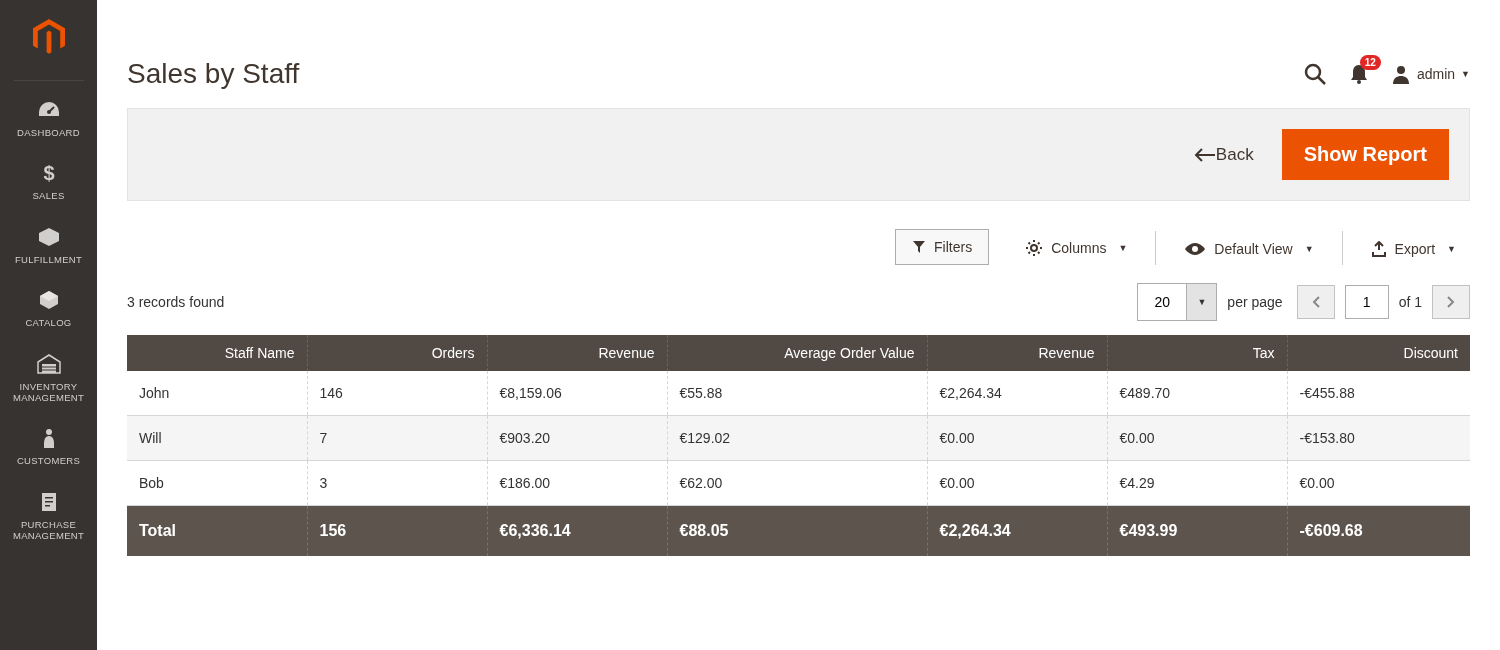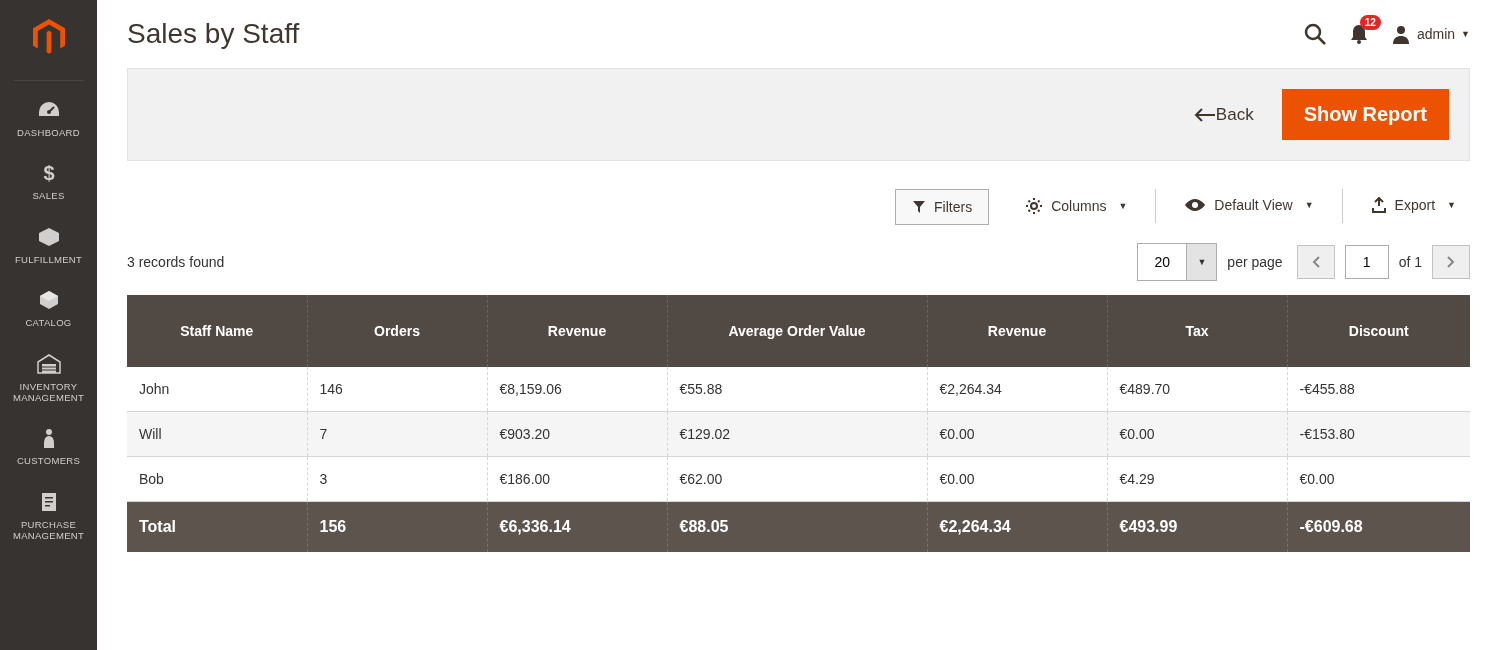--- a/index.html
+++ b/index.html
@@ -10,56 +10,56 @@
 .sidebar { width: 97px; background: #373330; display: flex; flex-direction: column; align-items: center; padding-top: 12px; flex-shrink: 0; }
 .logo { width: 50px; height: 50px; display: flex; align-items: center; justify-content: center; margin-bottom: 10px; }
 .logo svg { width: 40px; height: 40px; }
 .sidebar-sep { width: 70px; height: 1px; background: #4a4541; margin: 8px 0 4px; }
 .nav-item { width: 105px; display: flex; flex-direction: column; align-items: center; justify-content: center; padding: 12px 4px 10px; cursor: pointer; text-align: center; }
 .nav-item .icon { height: 26px; display: flex; align-items: center; justify-content: center; color: #d1cfcd; margin-bottom: 4px; }
 .nav-item .label { font-size: 9.5px; letter-spacing: 0.3px; color: #d1cfcd; line-height: 1.2; text-transform: uppercase; }
 
 
 .main { flex: 1; padding: 0 30px 20px 30px; overflow: hidden; }
-.header { display: flex; align-items: center; justify-content: space-between; padding-top: 18px; padding-bottom: 18px; border-bottom: 1px solid #e3e3e3; }
+.header { display: flex; align-items: center; justify-content: space-between; padding-top: 18px; padding-bottom: 18px; border-bottom: 1px solid #e3e3e3; margin-top: 40px; }
 .page-title { font-size: 28px; font-weight: 300; color: #41362f; }
 .header-right { display: flex; align-items: center; gap: 22px; }
 .icon-btn { position: relative; cursor: pointer; color: #41362f; display: flex; align-items: center; }
 .badge { position: absolute; top: -8px; right: -12px; background: #e22626; color: #fff; font-size: 10px; font-weight: 600; border-radius: 10px; padding: 1px 5px; line-height: 1.3; }
 .user { display: flex; align-items: center; gap: 6px; cursor: pointer; color: #41362f; font-size: 14px; }
 .user .tri { font-size: 9px; }
 
 
 .action-bar { background: #f1f1f1; border: 1px solid #e3e3e3; border-top: none; padding: 20px 20px; display: flex; justify-content: flex-end; align-items: center; gap: 28px; margin-bottom: 28px; }
 .back-btn { display: flex; align-items: center; gap: 0; font-size: 17px; color: #41362f; cursor: pointer; }
 .show-report { background: #eb5202; color: #fff; border: none; font-size: 20px; padding: 14px 22px; cursor: pointer; font-weight: 600; }
 
 
-.toolbar { display: flex; justify-content: flex-end; align-items: flex-start; gap: 4px; margin-bottom: 18px; }
+.toolbar { display: flex; justify-content: flex-end; align-items: flex-end; gap: 4px; margin-bottom: 18px; }
 .tool { display: flex; align-items: center; gap: 8px; padding: 8px 14px; cursor: pointer; color: #41362f; font-size: 14px; position: relative; }
 .tool.filters { border: 1px solid #adadad; background: #f8f8f8; margin-right: 18px; padding: 9px 16px; }
 .tool .tri { font-size: 9px; margin-left: 4px; }
 .tool-sep { width: 1px; height: 34px; background: #ccc; margin: 0 10px; }
 
 
 .grid-controls { display: flex; align-items: center; justify-content: space-between; margin-bottom: 14px; }
 .records { color: #333; font-size: 14px; }
 .pager { display: flex; align-items: center; gap: 14px; }
 .perpage-wrap { display: flex; align-items: center; gap: 10px; }
 .perpage { display: flex; border: 1px solid #adadad; height: 38px; }
 .perpage input { width: 48px; border: none; text-align: center; font-size: 14px; outline: none; }
 .perpage .dd { width: 30px; background: #e3e3e3; border-left: 1px solid #adadad; display: flex; align-items: center; justify-content: center; font-size: 9px; cursor: pointer; }
 .pglabel { color: #333; }
 .page-nav { display: flex; align-items: center; gap: 10px; }
 .page-btn { width: 38px; height: 34px; border: 1px solid #c2c2c2; background: #efefef; display: flex; align-items: center; justify-content: center; cursor: pointer; color: #777; }
 .page-input { width: 44px; height: 34px; border: 1px solid #adadad; text-align: center; font-size: 14px; outline: none; }
 
 
 table.grid { width: 100%; border-collapse: collapse; }
-table.grid thead th { background: #514943; color: #fff; text-align: center; font-weight: 700; font-size: 14px; padding: 28px 12px; border-right: 1px dashed #6b635c; }
+table.grid thead th { background: #514943; color: #fff; text-align: right; font-weight: 400; font-size: 14px; padding: 10px 12px; border-right: 1px dashed #6b635c; }
 table.grid thead th:last-child { border-right: none; }
 table.grid tbody td { padding: 14px 12px; border-right: 1px dashed #d6d6d6; border-bottom: 1px solid #d6d6d6; font-size: 14px; color: #333; }
 table.grid tbody td:last-child { border-right: none; }
 table.grid tbody tr:nth-child(even) td { background: #f5f5f5; }
 table.grid tfoot td { background: #5c544d; color: #fff; font-weight: 700; font-size: 16px; padding: 16px 12px; border-right: 1px dashed #7a726a; }
 table.grid tfoot td:last-child { border-right: none; }
 </style>
 </head>
 <body>
 

